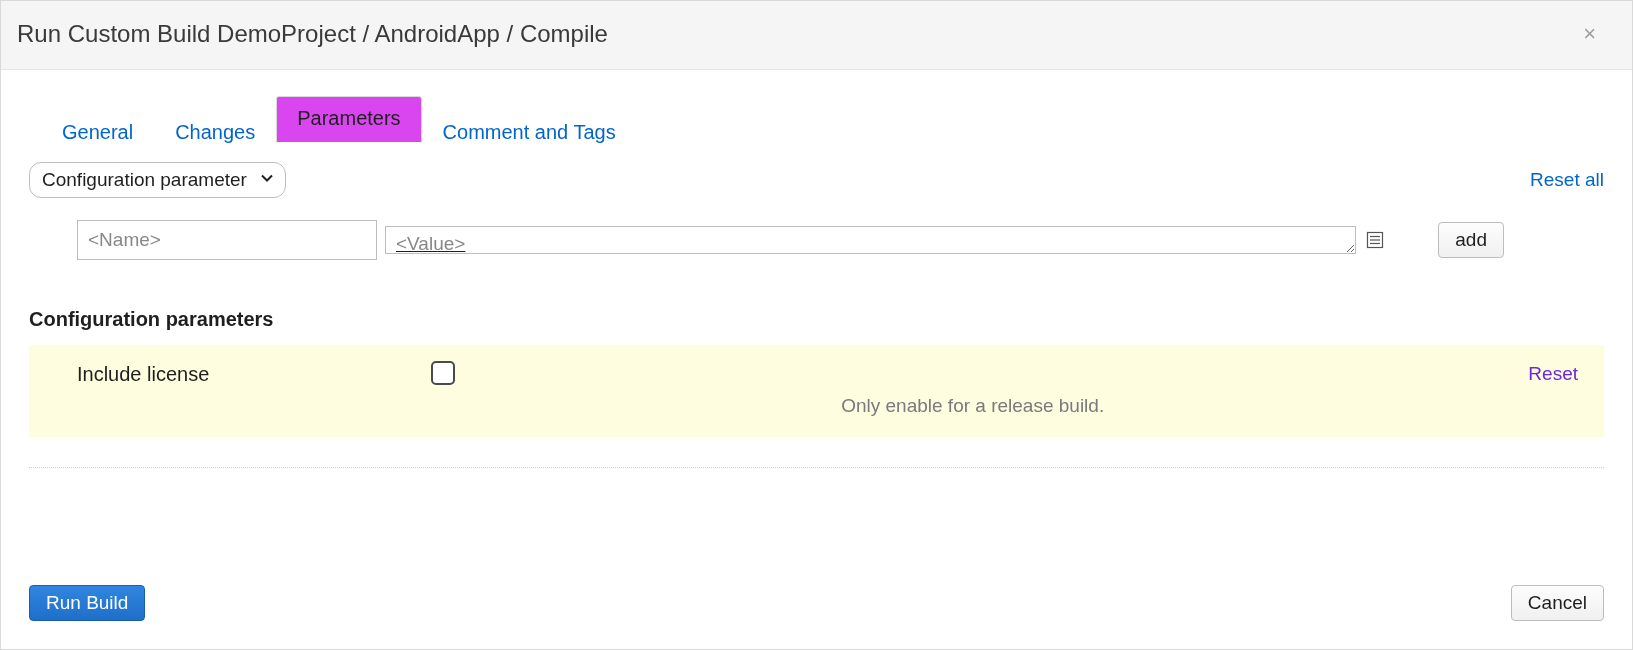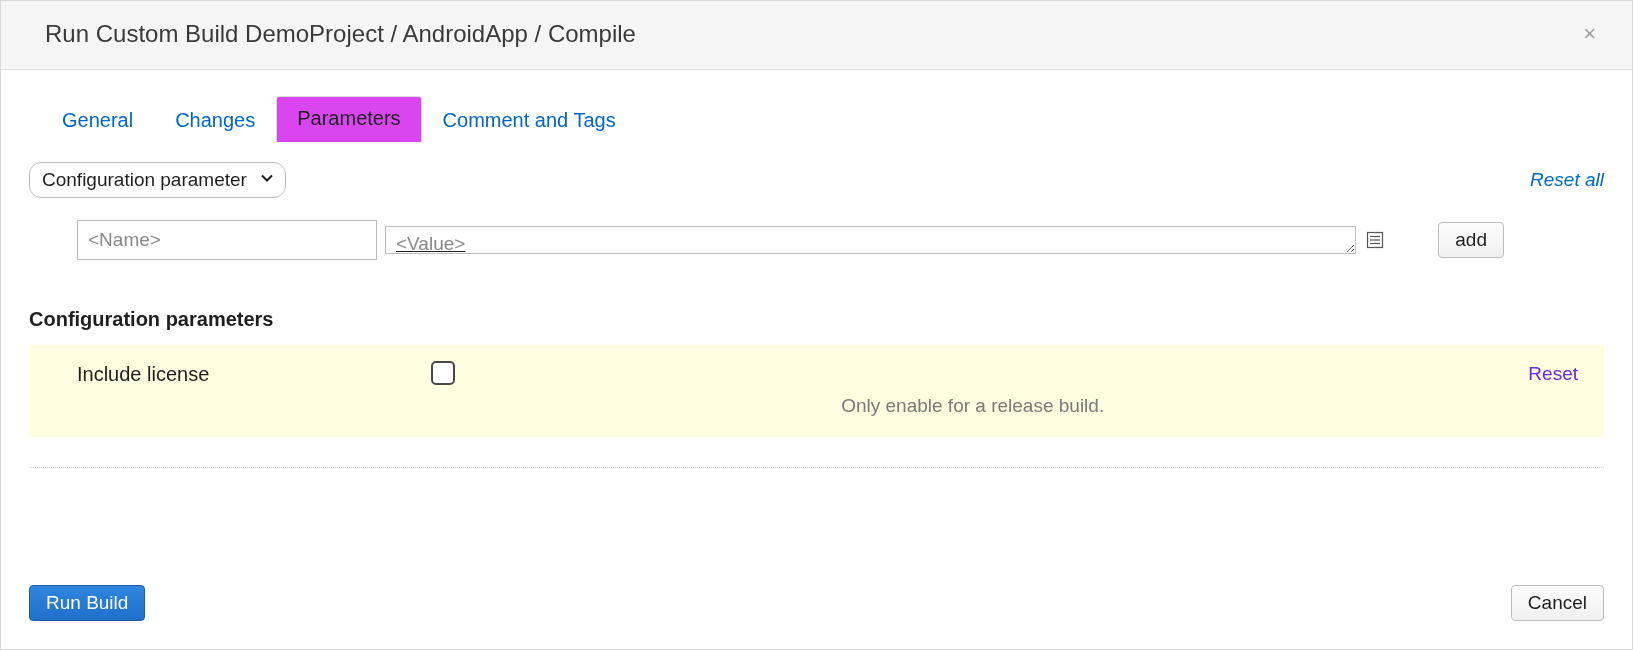--- a/index.html
+++ b/index.html
@@ -13,21 +13,21 @@
       width: 1633px;
       height: 650px;
       border: 1px solid #d9d9d9;
       position: relative;
       display: flex;
       flex-direction: column;
     }
     .dialog-header {
       background: #f5f5f5;
       border-bottom: 1px solid #e5e5e5;
-      padding: 18px 28px 20px 44px;
+      padding: 18px 28px 20px 16px;
       display: flex;
       align-items: center;
       justify-content: space-between;
     }
     .dialog-title {
       font-size: 24px;
       font-weight: 400;
       color: #3a3a3a;
     }
     .close-x {
@@ -88,21 +88,20 @@
       position: absolute;
       right: 10px;
       top: 50%;
       transform: translateY(-50%);
       pointer-events: none;
     }
     .link {
       color: #0066cc;
       font-size: 19px;
       cursor: pointer;
-      font-style: italic;
     }
     .new-param-row {
       display: flex;
       align-items: center;
       gap: 8px;
       padding-left: 48px;
       margin-bottom: 48px;
       padding-right: 100px;
     }
     .txt-input {
@@ -189,21 +188,21 @@
       border-top: 1px dotted #cfcfcf;
       margin: 30px 0 0 0;
     }
     .dialog-footer {
       padding: 22px 28px 28px 28px;
       display: flex;
       gap: 26px;
       justify-content: space-between;
     }
     .add-btn { margin-left: 44px; }
-    .tabs .tab:not(.active) { top: 1px; }
+    .tabs .tab:not(.active) { top: 13px; }
   </style>
 </head>
 <body>
 
 <div class="dialog">
 
   <div class="dialog-header">
     <div class="dialog-title">Run Custom Build DemoProject / AndroidApp / Compile</div>
     <div class="close-x">×</div>
   </div>

